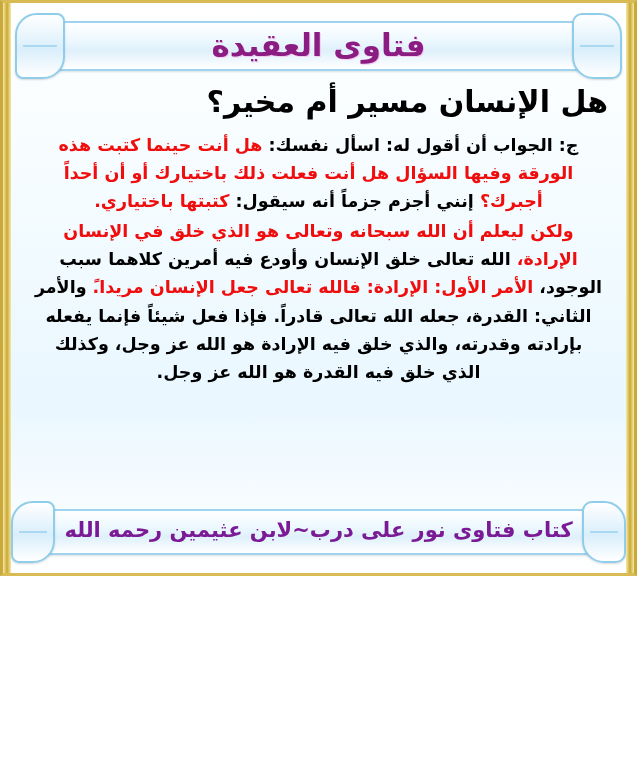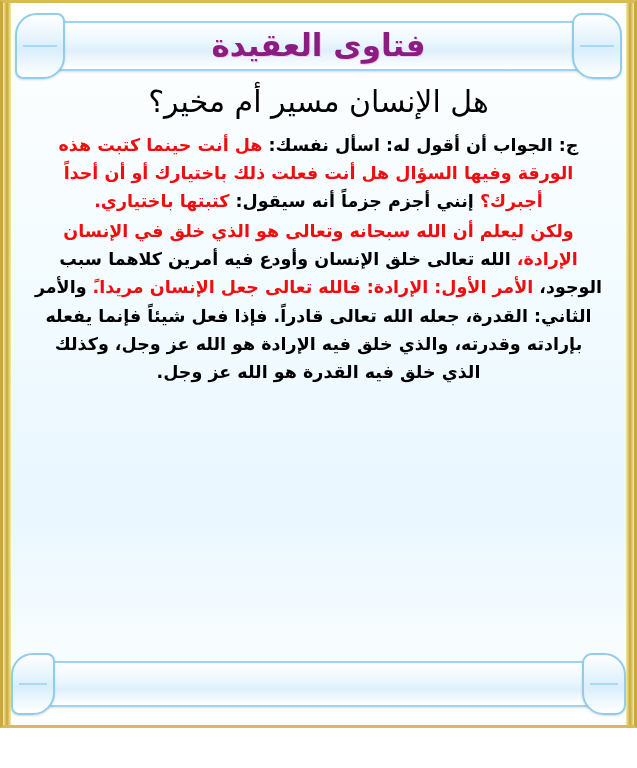--- a/index.html
+++ b/index.html
@@ -9,21 +9,21 @@
   body {
     width: 637px;
     height: 768px;
     background: #ffffff;
     font-family: "Liberation Sans", sans-serif;
     overflow: hidden;
   }
   .page {
     position: relative;
     width: 637px;
-    height: 728px;
+    height: 576px;
     background: linear-gradient(to bottom, #ffffff 0%, #f2fbff 40%, #eaf7ff 70%, #ffffff 100%);
     box-sizing: border-box;
     border: 3px solid #c8a93a;
     border-top-color: #d8bb55;
     border-bottom-color: #d8bb55;
   }
   
   .page::before,
   .page::after {
     content: "";
@@ -82,24 +82,24 @@
     font-size: 31px;
     font-weight: bold;
     color: #8b1c82;
     letter-spacing: 2px;
     text-shadow: 1px 1px 0 #f2c9ef;
   }
 
   
   .question {
     margin: 8px 26px 10px 26px;
-    text-align: center;
+    text-align: right;
     font-family: "DejaVu Sans", sans-serif;
     font-size: 30px;
-    font-weight: normal;
+    font-weight: bold;
     color: #000000;
     line-height: 1.25;
   }
 
   
   .body-text {
     margin: 0 30px;
     font-family: "DejaVu Sans", sans-serif;
     font-size: 17.5px;
     font-weight: bold;
@@ -161,15 +161,16 @@
 
   <div class="body-text" id="answer-body">
       <p><span class="black">ج: الجواب أن أقول له: اسأل نفسك: </span><span class="red">هل أنت حينما كتبت هذه الورقة وفيها السؤال هل أنت فعلت ذلك باختيارك أو أن أحداً أجبرك؟ </span><span class="black">إنني أجزم جزماً أنه سيقول: </span><span class="red">كتبتها باختياري.</span></p>
       <p><span class="red">ولكن ليعلم أن الله سبحانه وتعالى هو الذي خلق في الإنسان الإرادة، </span><span class="black">الله تعالى خلق الإنسان وأودع فيه أمرين كلاهما سبب الوجود، </span><span class="red">الأمر الأول: الإرادة: فالله تعالى جعل الإنسان مريدا.ً </span><span class="black">والأمر الثاني: القدرة، جعله الله تعالى قادراً. فإذا فعل شيئاً فإنما يفعله بإرادته وقدرته، والذي خلق فيه الإرادة هو الله عز وجل، وكذلك الذي خلق فيه القدرة هو الله عز وجل.</span></p>
     </div>
 
   <div class="footer">
     <div class="footer-scroll"></div>
     <div class="curl left"></div>
     <div class="curl right"></div>
+    <div class="footer-text">كتاب فتاوى نور على درب~لابن عثيمين رحمه الله</div>
   </div>
 
 </div>
 
 </body></html>

